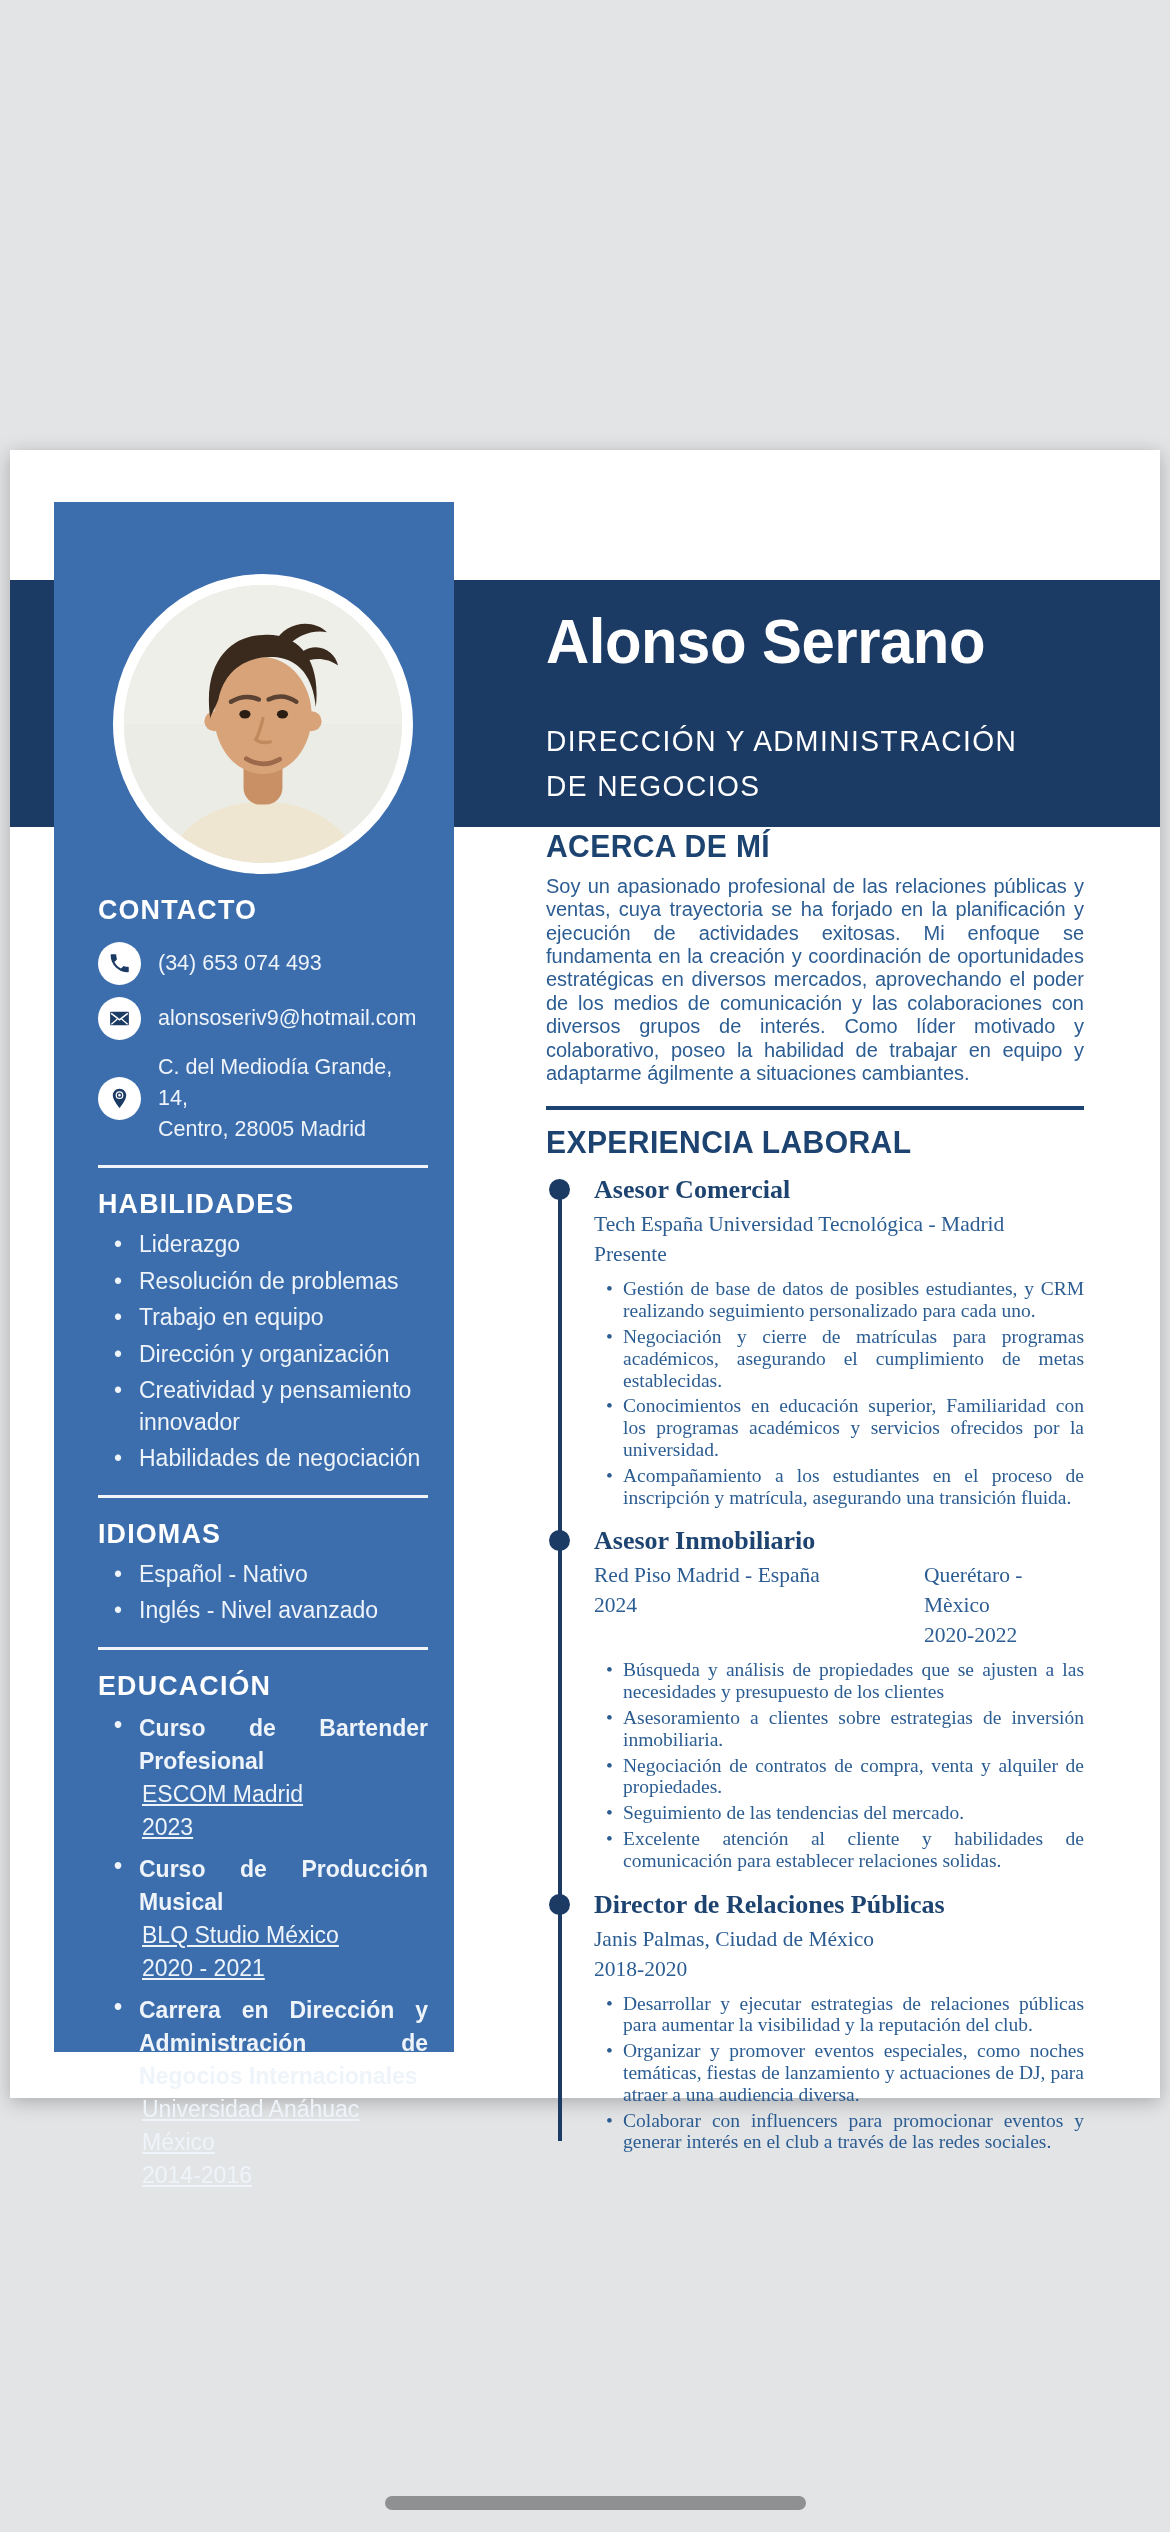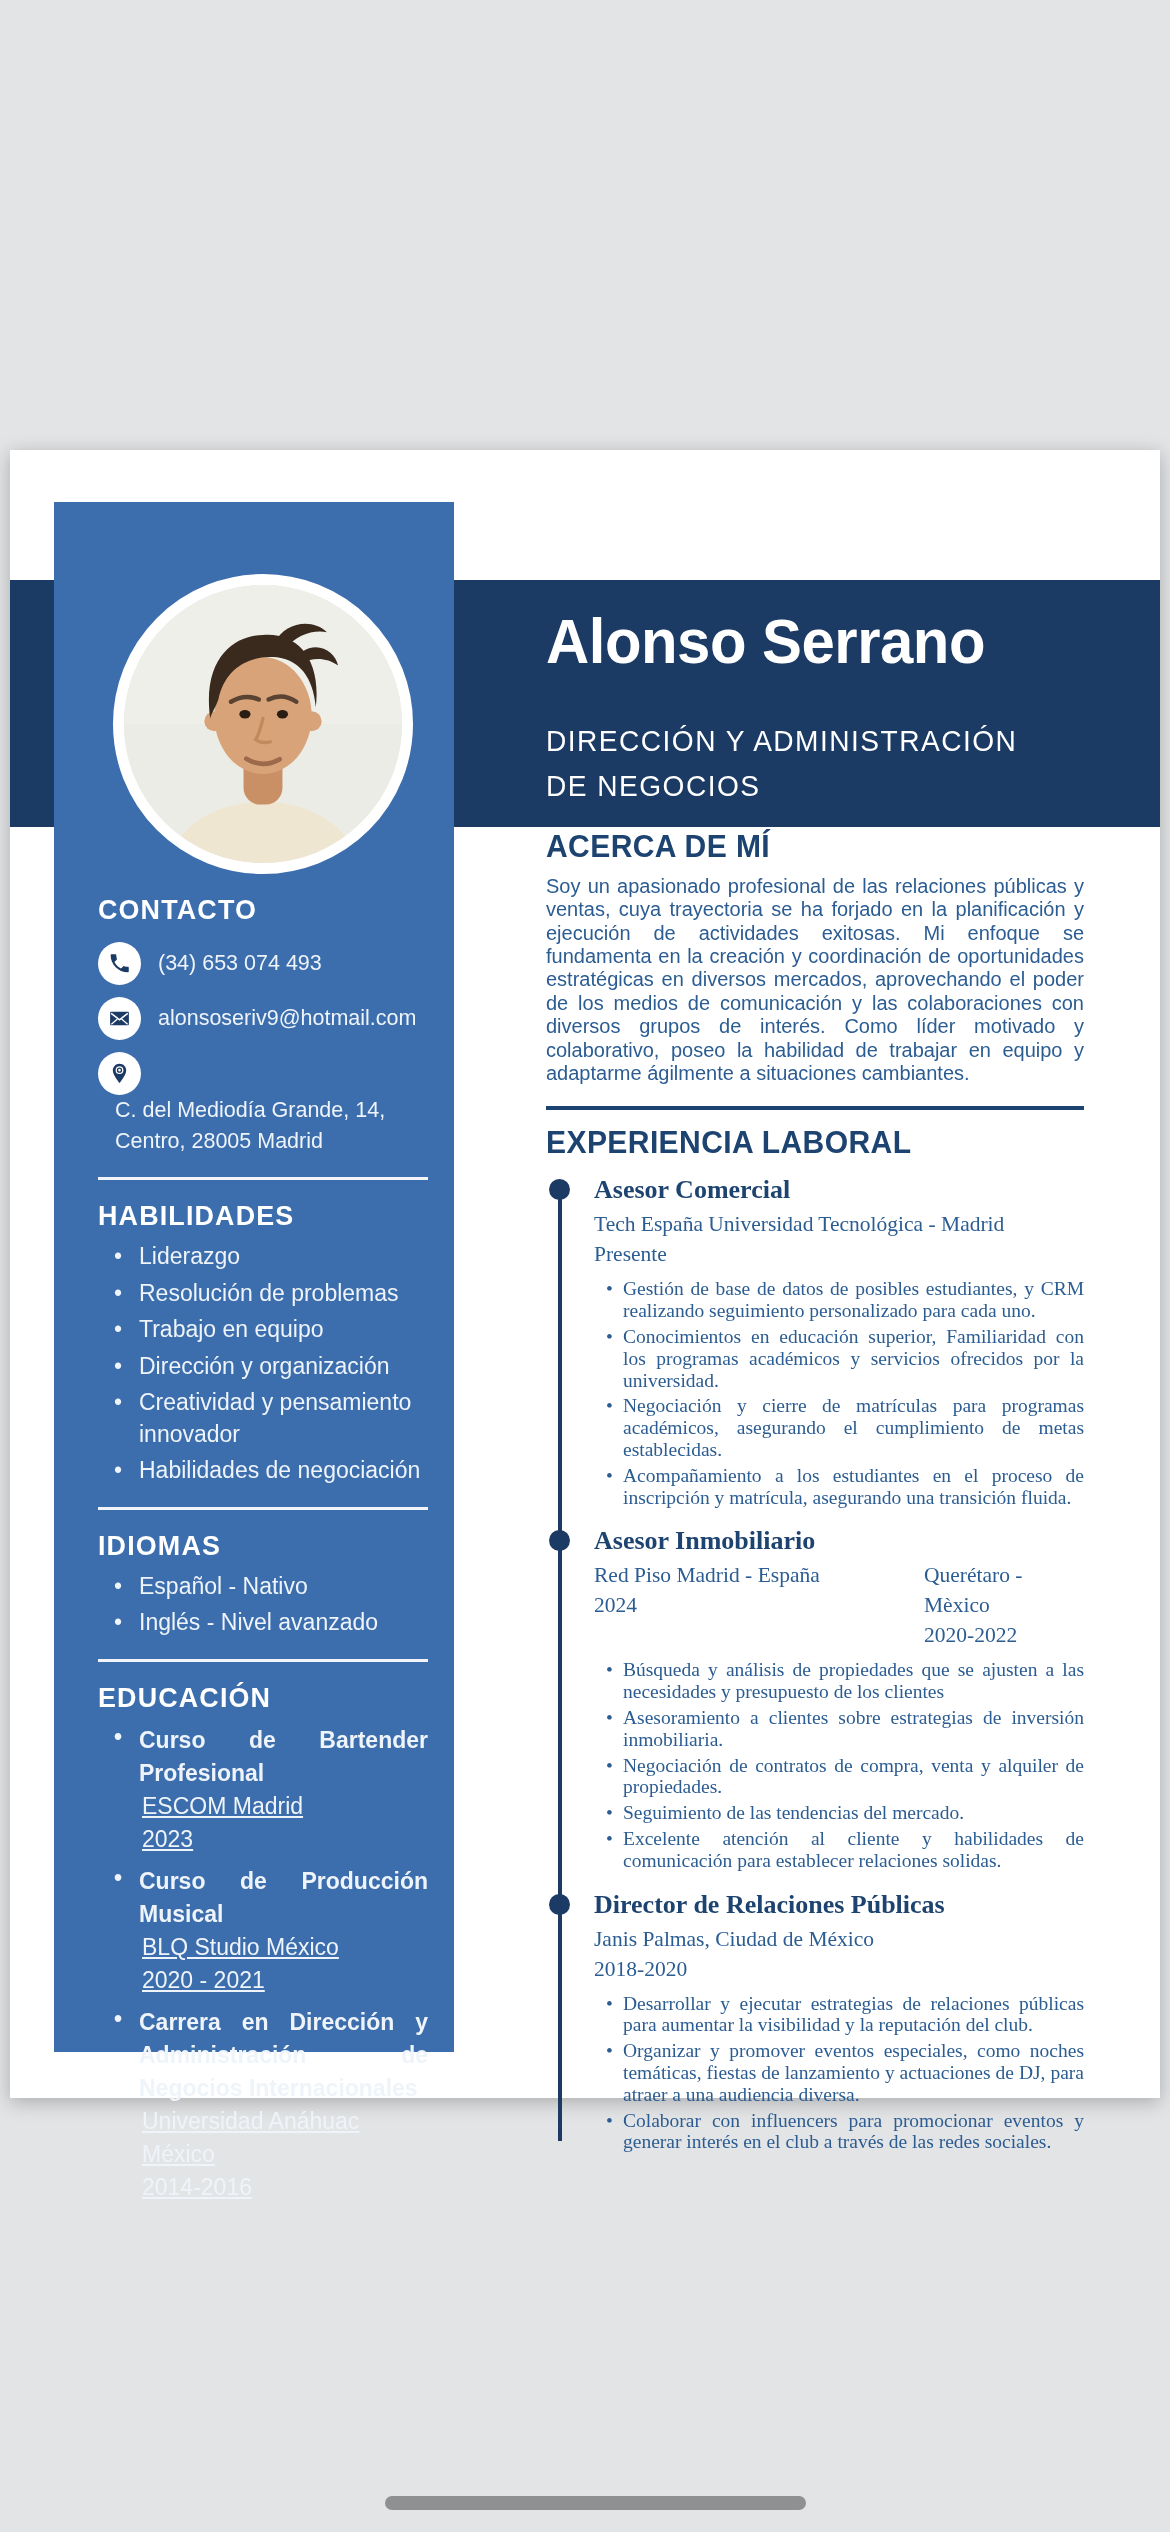--- a/index.html
+++ b/index.html
@@ -27,21 +27,21 @@
     width:300px;height:300px;border:11px solid #fff;border-radius:50%;
     margin:72px auto 0 auto;overflow:hidden;background:#eceae3;
   }
   .photo-ring svg{display:block;width:100%;height:100%;}
   .sb-h2{
     color:#fff;font-size:28px;font-weight:700;letter-spacing:1.2px;margin-top:20px;
     transform:scaleX(.96);transform-origin:0 50%;white-space:nowrap;
   }
   .contact-list{margin-top:16px;}
   .c-row{display:flex;align-items:center;margin-bottom:12px;}
-  .c-row.top{align-items:flex-start;flex-direction:column;}
+  .c-row.top{align-items:center;}
   .c-badge{
     flex:0 0 43px;width:43px;height:43px;border-radius:50%;background:#fff;
     display:flex;align-items:center;justify-content:center;
   }
   .c-badge svg{width:25px;height:25px;}
   .c-text{margin-left:17px;font-size:21.5px;line-height:31px;white-space:pre-line;}
   .sb-divider{height:3px;background:rgba(255,255,255,.93);margin-top:20px;}
   .dot-list{list-style:none;margin:9px 0 0 14px;}
   .dot-list li{
     position:relative;padding-left:27px;font-size:23px;line-height:31.5px;margin-bottom:5px;
@@ -224,22 +224,22 @@
                 <div>Presente</div>
               </div>
               <div class="m2">
                 <div></div>
                 <div></div>
               </div>
             </div>
             <ul class="jbullets">
 
             <li>Gestión de base de datos de posibles estudiantes, y CRM realizando seguimiento personalizado para cada uno.</li>
+              <li>Negociación y cierre de matrículas para programas académicos, asegurando el cumplimiento de metas establecidas.</li>
               <li>Conocimientos en educación superior, Familiaridad con los programas académicos y servicios ofrecidos por la universidad.</li>
-              <li>Negociación y cierre de matrículas para programas académicos, asegurando el cumplimiento de metas establecidas.</li>
               <li>Acompañamiento a los estudiantes en el proceso de inscripción y matrícula, asegurando una transición fluida.</li>
             </ul>
           </div>
 
           <div class="job">
             <span class="tdot"></span>
             <h3 class="job-title">Asesor Inmobiliario</h3>
             <div class="meta">
               <div class="m1">
                 <div>Red Piso Madrid - España</div>

